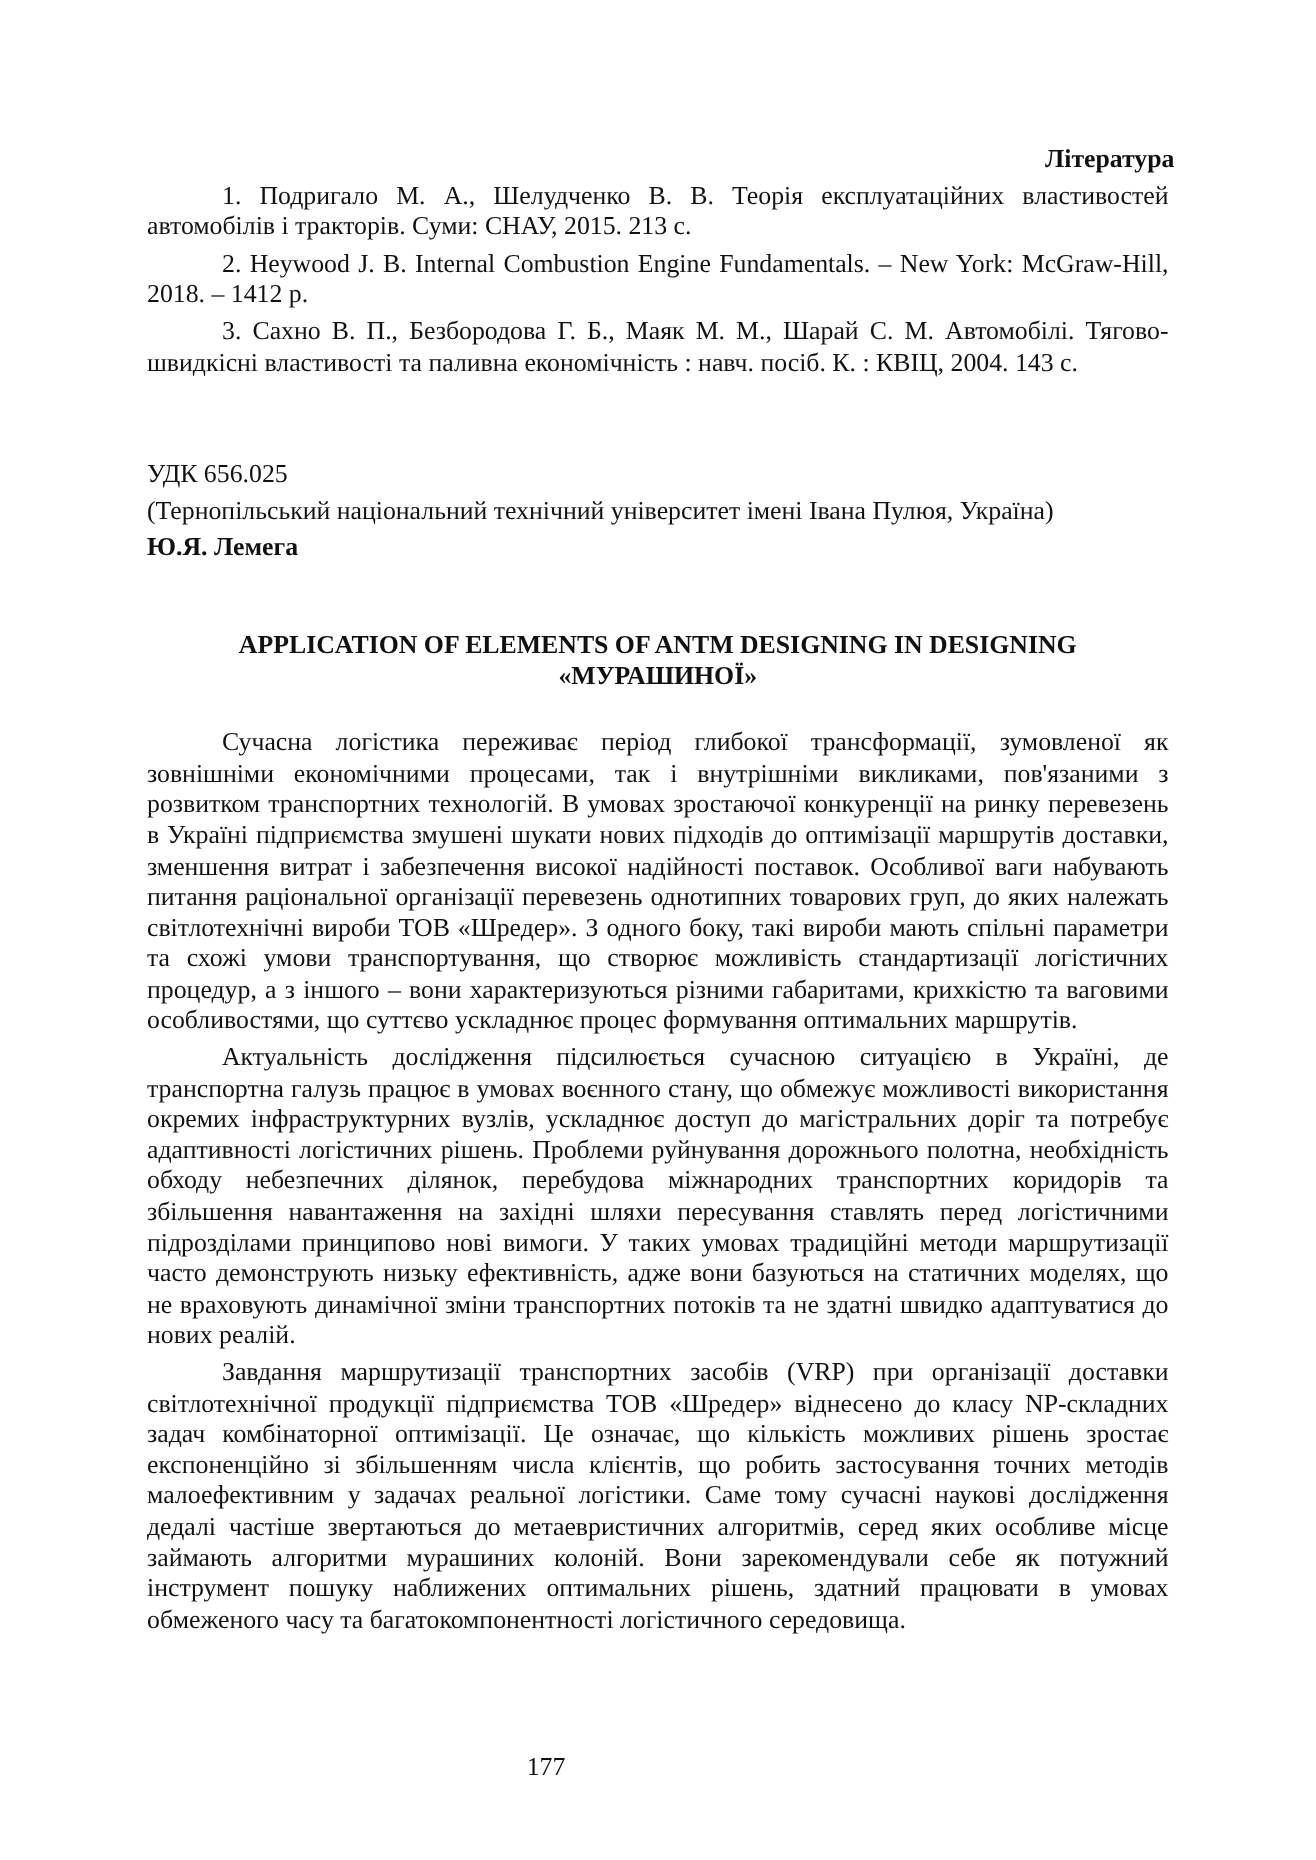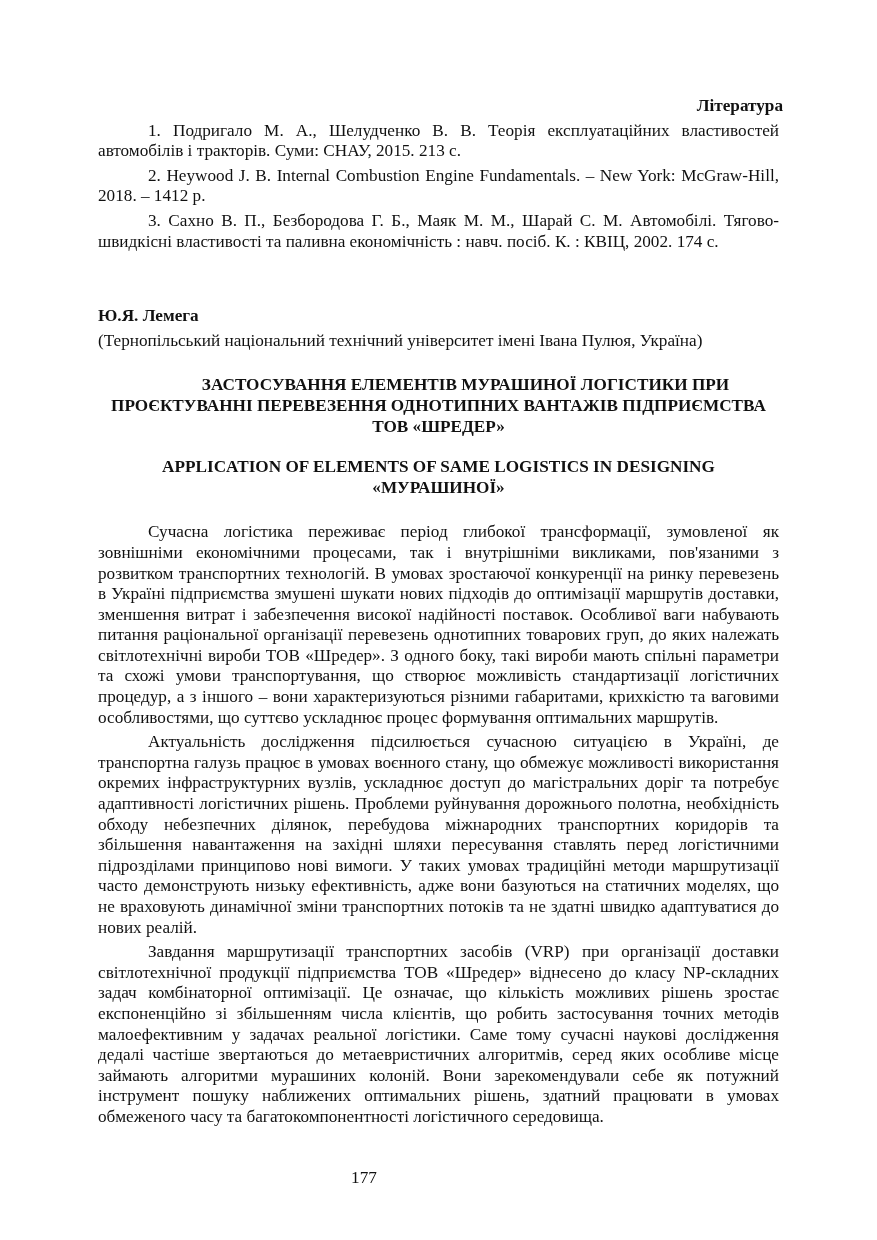--- a/index.html
+++ b/index.html
@@ -25,42 +25,38 @@
 </style>
 </head>
 <body>
 
 <div class="page">
 
   <section>
     <p class="p center bold refs-title">Література</p>
     <p class="p just indent">1. Подригало М. А., Шелудченко В. В. Теорія експлуатаційних властивостей автомобілів і тракторів. Суми: СНАУ, 2015. 213 с.</p>
     <p class="p just indent">2. Heywood J. B. Internal Combustion Engine Fundamentals. – New York: McGraw-Hill, 2018. – 1412 p.</p>
-    <p class="p just indent">3. Сахно В. П., Безбородова Г. Б., Маяк М. М., Шарай С. М. Автомобілі. Тягово-швидкісні властивості та паливна економічність : навч. посіб. К. : КВІЦ, 2002. 174 с.</p>
+    <p class="p just indent">3. Сахно В. П., Безбородова Г. Б., Маяк М. М., Шарай С. М. Автомобілі. Тягово-швидкісні властивості та паливна економічність : навч. посіб. К. : КВІЦ, 2004. 143 с.</p>
   </section>
 
   <div class="gap-lg"></div>
   <div style="height:2px"></div>
 
   <section>
+    <p class="p">УДК 656.025</p>
+    <p class="p">(Тернопільський національний технічний університет імені Івана Пулюя, Україна)</p>
     <p class="p bold">Ю.Я. Лемега</p>
-    <p class="p">(Тернопільський національний технічний університет імені Івана Пулюя, Україна)</p>
 
     <div class="gap-md"></div>
 
-    <h1 class="title-ua" style="font-size:17.2px; line-height:20.6px;">
-      <span class="l1">ЗАСТОСУВАННЯ ЕЛЕМЕНТІВ МУРАШИНОЇ ЛОГІСТИКИ ПРИ</span>
-      <span style="display:block; white-space:nowrap;">ПРОЄКТУВАННІ ПЕРЕВЕЗЕННЯ ОДНОТИПНИХ ВАНТАЖІВ ПІДПРИЄМСТВА</span>
-      <span style="display:block;">ТОВ «ШРЕДЕР»</span>
-    </h1>
 
     <div class="gap-md"></div>
 
     <h2 class="title-en" style="font-size:17.2px; line-height:20.6px;">
-      <span style="display:block;">APPLICATION OF ELEMENTS OF SAME LOGISTICS IN DESIGNING</span>
+      <span style="display:block;">APPLICATION OF ELEMENTS OF ANTM DESIGNING IN DESIGNING</span>
       <span style="display:block;">«МУРАШИНОЇ»</span>
     </h2>
   </section>
 
   <div class="gap-md"></div>
 
   <section>
     <p class="p just indent">Сучасна логістика переживає період глибокої трансформації, зумовленої як зовнішніми економічними процесами, так і внутрішніми викликами, пов'язаними з розвитком транспортних технологій. В умовах зростаючої конкуренції на ринку перевезень в Україні підприємства змушені шукати нових підходів до оптимізації маршрутів доставки, зменшення витрат і забезпечення високої надійності поставок. Особливої ваги набувають питання раціональної організації перевезень однотипних товарових груп, до яких належать світлотехнічні вироби ТОВ «Шредер». З одного боку, такі вироби мають спільні параметри та схожі умови транспортування, що створює можливість стандартизації логістичних процедур, а з іншого – вони характеризуються різними габаритами, крихкістю та ваговими особливостями, що суттєво ускладнює процес формування оптимальних маршрутів.</p>
     <p class="p just indent">Актуальність дослідження підсилюється сучасною ситуацією в Україні, де транспортна галузь працює в умовах воєнного стану, що обмежує можливості використання окремих інфраструктурних вузлів, ускладнює доступ до магістральних доріг та потребує адаптивності логістичних рішень. Проблеми руйнування дорожнього полотна, необхідність обходу небезпечних ділянок, перебудова міжнародних транспортних коридорів та збільшення навантаження на західні шляхи пересування ставлять перед логістичними підрозділами принципово нові вимоги. У таких умовах традиційні методи маршрутизації часто демонструють низьку ефективність, адже вони базуються на статичних моделях, що не враховують динамічної зміни транспортних потоків та не здатні швидко адаптуватися до нових реалій.</p>
     <p class="p just indent">Завдання маршрутизації транспортних засобів (VRP) при організації доставки світлотехнічної продукції підприємства ТОВ «Шредер» віднесено до класу NP-складних задач комбінаторної оптимізації. Це означає, що кількість можливих рішень зростає експоненційно зі збільшенням числа клієнтів, що робить застосування точних методів малоефективним у задачах реальної логістики. Саме тому сучасні наукові дослідження дедалі частіше звертаються до метаевристичних алгоритмів, серед яких особливе місце займають алгоритми мурашиних колоній. Вони зарекомендували себе як потужний інструмент пошуку наближених оптимальних рішень, здатний працювати в умовах обмеженого часу та багатокомпонентності логістичного середовища.</p>

